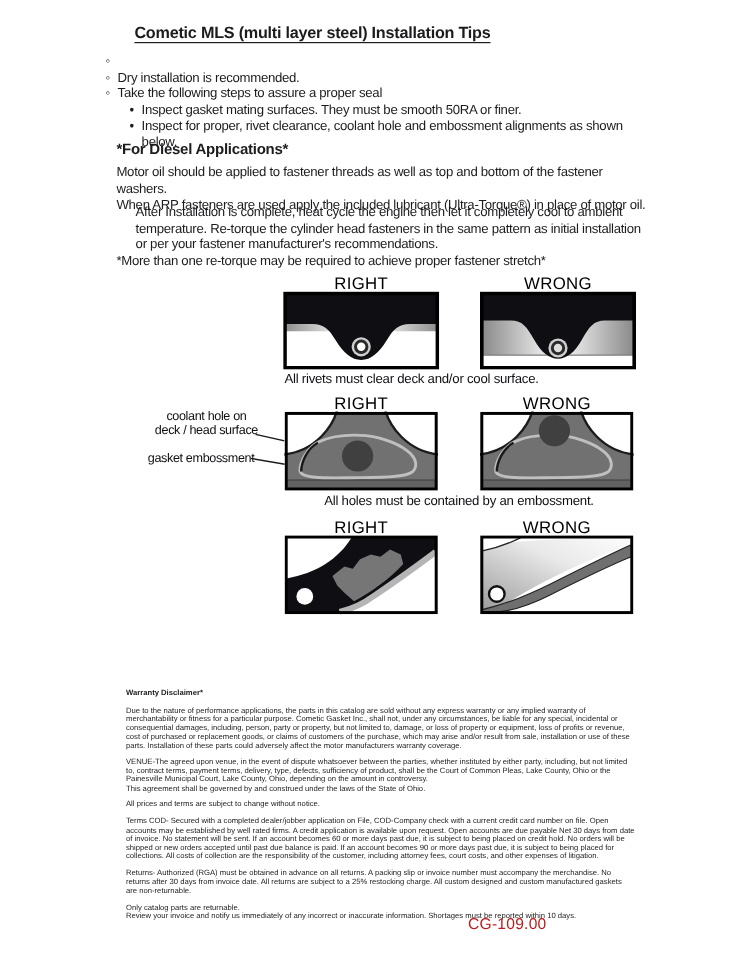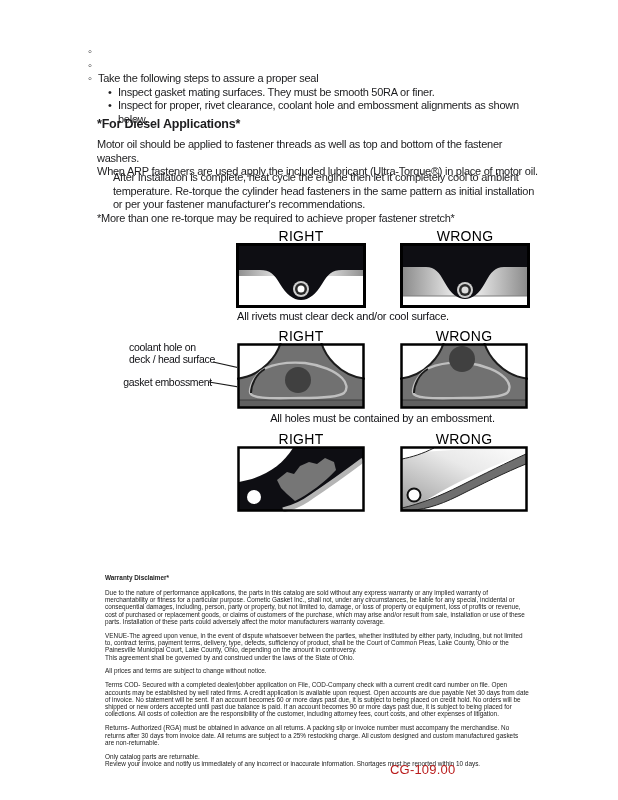--- a/index.html
+++ b/index.html
@@ -15,41 +15,43 @@
   .b-row { display:flex; }
   .b-marker { width:10px; flex:none; }
   .sub { margin-left:20px; }
 
   .diesel-h { left:97px; top:117px; font-size:12.5px; font-weight:bold; letter-spacing:-0.2px; }
   .para { left:97px; width:442px; font-size:11px; letter-spacing:-0.25px; line-height:13.5px; white-space:pre-line; }
   #para1 { top:138px; } #para2 { top:171px;margin-left:16px; } #para3 { top:212px; }
 
   .dlabel { font-size:14px; letter-spacing:0.3px; text-align:center; width:130px; color:#000000; }
   .caption { font-size:11px; letter-spacing:-0.2px; color:#101014; white-space:pre-line; }
-  .ann { font-size:10.5px; letter-spacing:-0.3px; line-height:12px; text-align:left; color:#101014; }
+  .ann { font-size:10.5px; letter-spacing:-0.3px; line-height:12px; text-align:center; color:#101014; }
 
   .legal { left:105px; top:574px; width:424px; font-size:6.4px; line-height:7.3px; color:#222; }
   .legal p { white-space:pre-line; margin-bottom:6.5px; }
   .legal .lh { font-weight:bold; margin-bottom:7.5px; }
 
   .pagenum { left:390px; top:762px; font-size:13px; color:#b91c1c; letter-spacing:0.2px; }
   svg { display:block; }
 </style>
 </head>
 <body>
 
 <div id="page">
 
+  <div class="abs title">Cometic MLS (multi layer steel) Installation Tips</div>
 
   <div class="abs bullets">
     <div class="b-row">
       <span class="b-marker">◦</span>
     </div>
     <div class="b-row">
       <span class="b-marker">◦</span>
+      <span>Dry installation is recommended.</span>
     </div>
     <div class="b-row">
       <span class="b-marker">◦</span>
       <span>Take the following steps to assure a proper seal</span>
     </div>
     <div class="b-row sub">
       <span class="b-marker">•</span>
       <span>Inspect gasket mating surfaces.  They must be smooth 50RA or finer.</span>
     </div>
     <div class="b-row sub">

